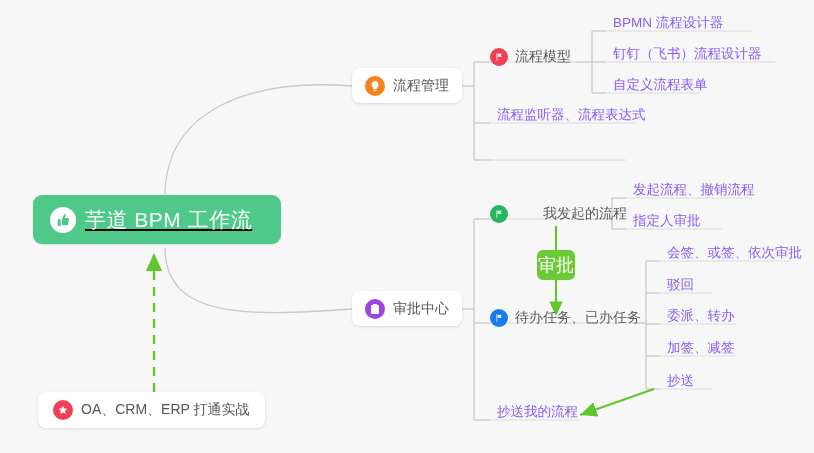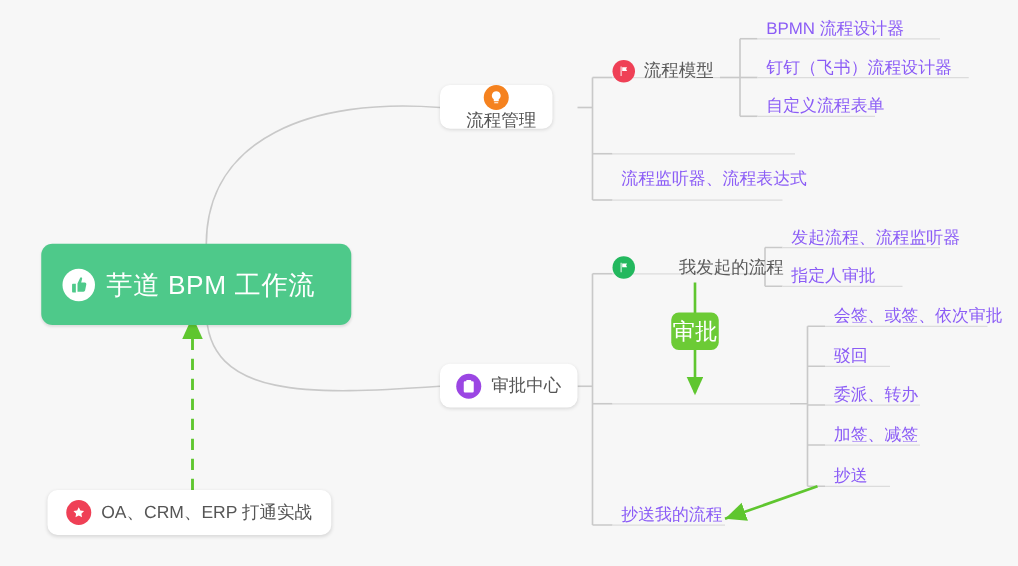--- a/index.html
+++ b/index.html
@@ -25,28 +25,29 @@
     height: 453px;
     pointer-events: none;
   }
 
   
   .root-node {
     position: absolute;
     left: 33px;
     top: 195px;
     width: 248px;
-    height: 65px;
+    height: 49px;
     background: #4ec98a;
     border-radius: 9px;
     display: flex;
     align-items: center;
     box-sizing: border-box;
     padding-left: 17px;
     box-shadow: 0 1px 2px rgba(0,0,0,0.10);
+    text-decoration: underline;
   }
   .root-label {
     color: #ffffff;
     font-size: 21px;
     letter-spacing: 0.5px;
     margin-left: 9px;
     white-space: nowrap;
   }
 
   
@@ -60,21 +61,21 @@
     padding: 0 13px;
     height: 35px;
     box-shadow: 0 1px 3px rgba(0,0,0,0.12);
     white-space: nowrap;
   }
   .card-node .card-label {
     color: #555555;
     font-size: 14px;
     margin-left: 8px;
   }
-  #node-flow-mgmt { left: 352px; top: 68px; flex-direction: column; }
+  #node-flow-mgmt { left: 352px; top: 68px; }
   #node-approval-center { left: 352px; top: 291px; }
   #node-integration {
     left: 38px; top: 392px;
     height: 36px;
     padding: 0 15px;
   }
   #node-integration .card-label { font-size: 14px; }
 
   
   .leaf {
@@ -238,21 +239,21 @@
   <div class="leaf" style="left:606px; top:14px;">
     <span>BPMN 流程设计器</span>
   </div>
   <div class="leaf" style="left:606px; top:76px;">
     <span>自定义流程表单</span>
   </div>
   <div class="leaf" style="left:606px; top:45px;">
     <span>钉钉（飞书）流程设计器</span>
   </div>
 
-  <div class="leaf" style="left:490px; top:106px;margin-top:28px;">
+  <div class="leaf" style="left:490px; top:106px;">
     <span>流程监听器、流程表达式</span>
   </div>
 
   <div class="card-node" id="node-approval-center">
     <span class="circ-icon icon-20" style="background:#9b46e3;">
       <svg width="12" height="12" viewBox="0 0 24 24" fill="#ffffff">
         <path d="M9 2h6a1 1 0 0 1 1 1v1h2a2 2 0 0 1 2 2v14a2 2 0 0 1-2 2H6a2 2 0 0 1-2-2V6a2 2 0 0 1 2-2h2V3a1 1 0 0 1 1-1zm-1 9h8v1.8H8V11zm0 4h6v1.8H8V15z"></path>
       </svg>
     </span>
     <span class="card-label">审批中心</span>
@@ -261,26 +262,34 @@
   <div class="flag-leaf" style="left:490px; top:205px;gap:28px;">
     <span class="circ-icon icon-18" style="background:#23b85e;">
       <svg width="10" height="10" viewBox="0 0 24 24" fill="#ffffff">
         <path d="M6 3h1.8v18H6V3zm3 1.2h9.4l-1.9 3.6 1.9 3.6H9V4.2z"></path>
       </svg>
     </span>
     <span class="flag-label">我发起的流程</span>
   </div>
 
   <div class="leaf" style="left:626px; top:181px;">
-    <span>发起流程、流程监听器</span>
+    <span>发起流程、撤销流程</span>
   </div>
   <div class="leaf" style="left:626px; top:212px;">
     <span>指定人审批</span>
   </div>
 
+  <div class="flag-leaf" style="left:490px; top:309px;">
+    <span class="circ-icon icon-18" style="background:#1879f0;">
+      <svg width="10" height="10" viewBox="0 0 24 24" fill="#ffffff">
+        <path d="M6 3h1.8v18H6V3zm3 1.2h9.4l-1.9 3.6 1.9 3.6H9V4.2z"></path>
+      </svg>
+    </span>
+    <span class="flag-label">待办任务、已办任务</span>
+  </div>
 
   <div class="leaf" style="left:660px; top:244px;">
     <span>会签、或签、依次审批</span>
   </div>
   <div class="leaf" style="left:660px; top:276px;">
     <span>驳回</span>
   </div>
   <div class="leaf" style="left:660px; top:307px;">
     <span>委派、转办</span>
   </div>

